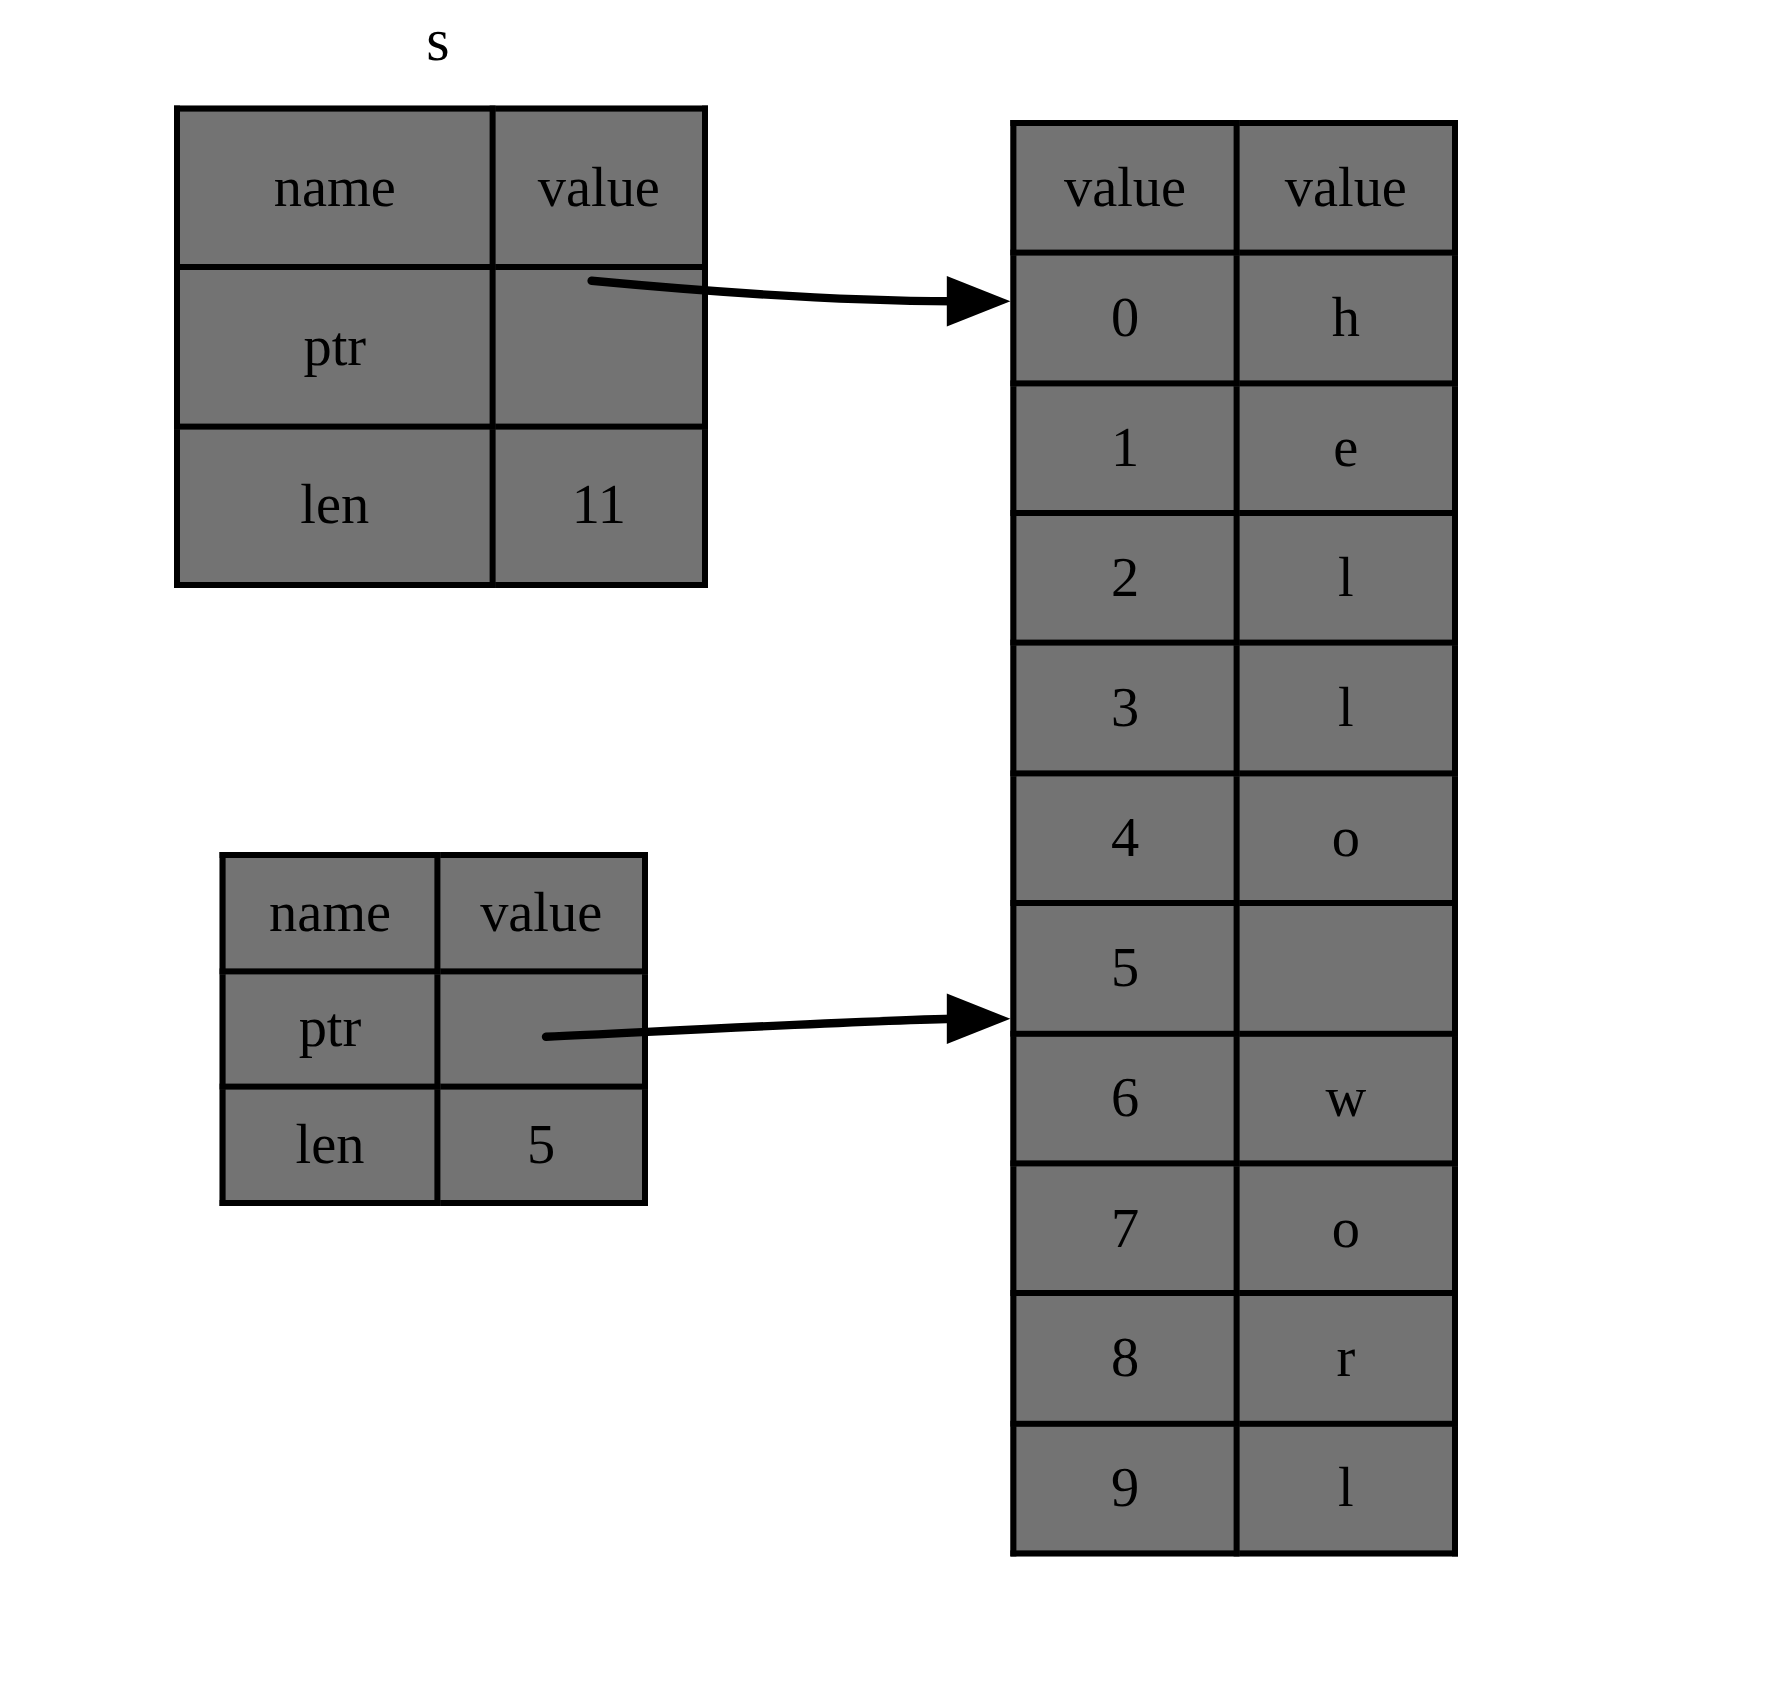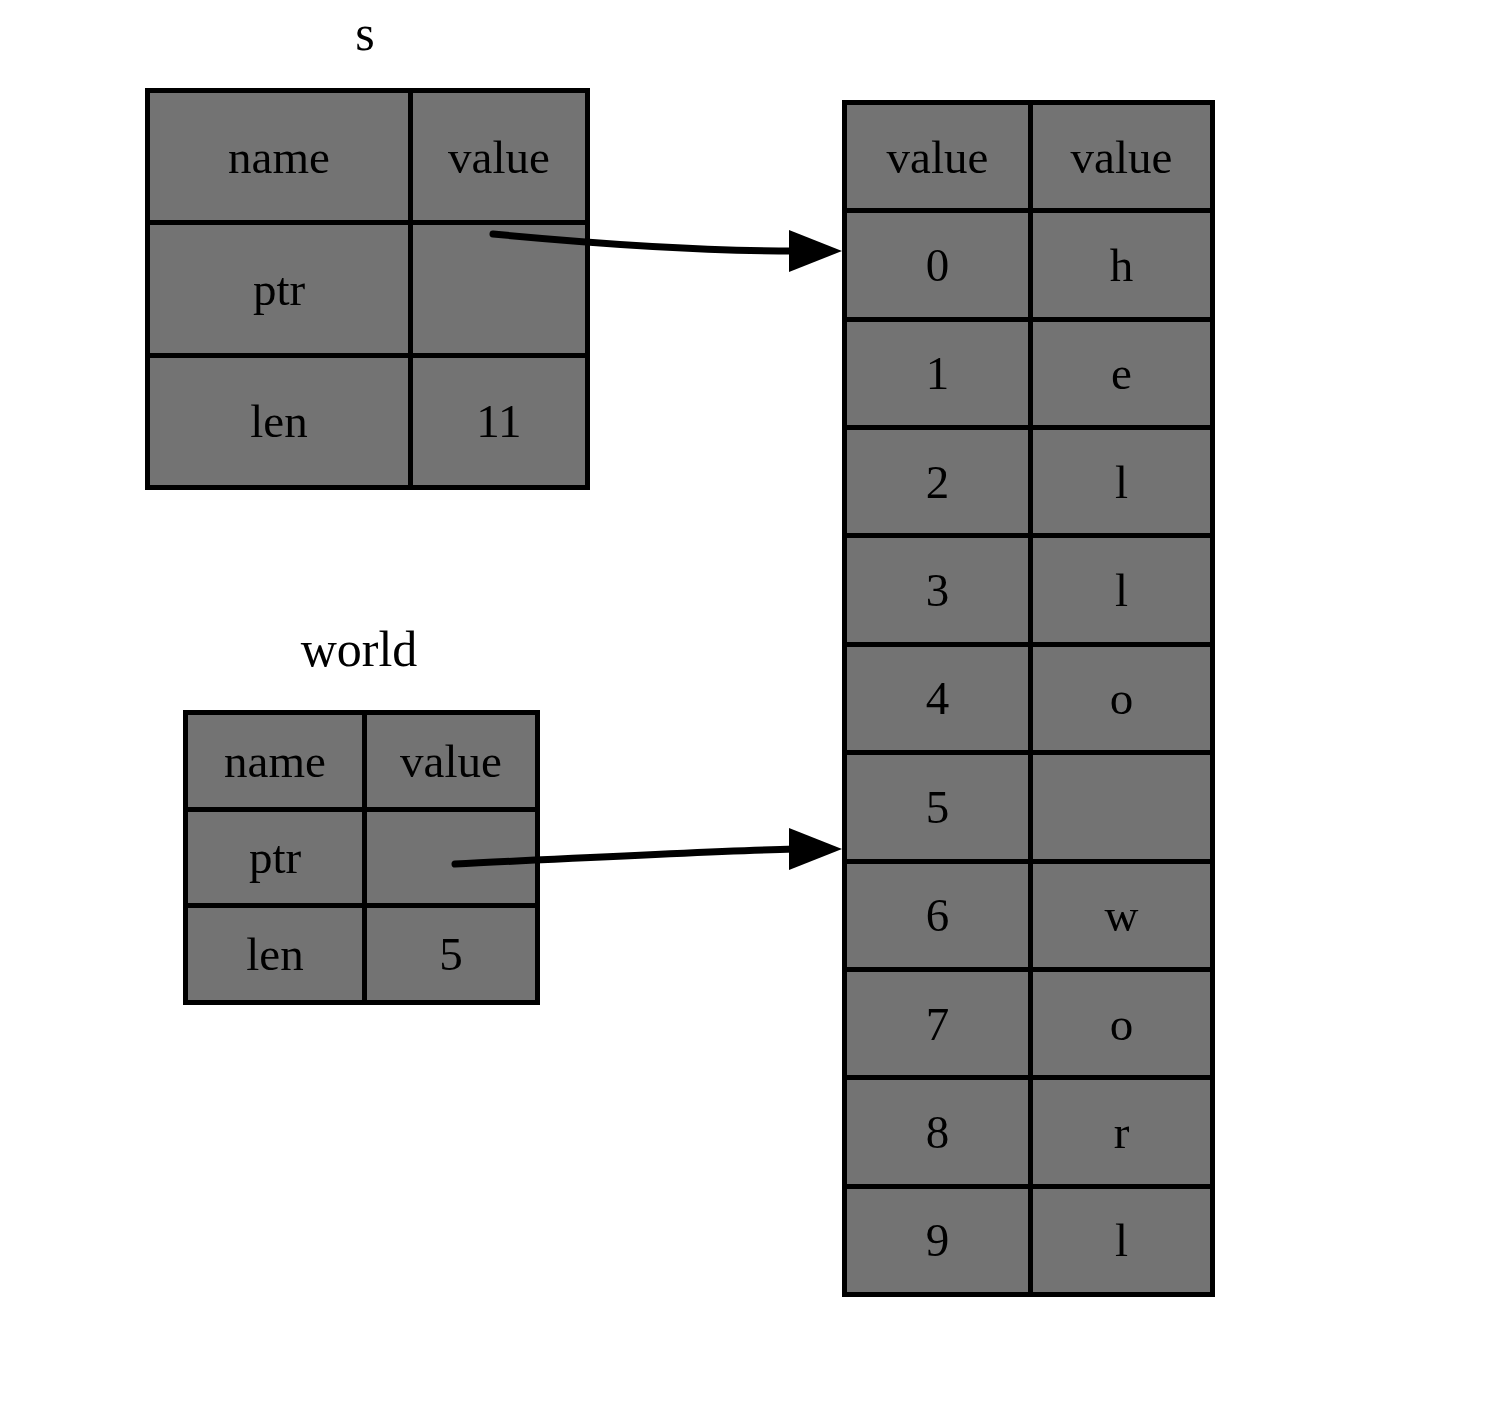--- a/index.html
+++ b/index.html
@@ -73,21 +73,20 @@
       <td>ptr</td>
       <td></td>
     </tr>
     <tr>
       <td>len</td>
       <td>11</td>
     </tr>
   </tbody>
     </table>
 
-  <div class="tbl-title" id="world-title">world</div>
 
   <table class="mem-tbl" id="world-table">
     <colgroup>
         <col style="width:179px">
         <col style="width:173px">
       </colgroup>
     <tbody>
         <tr>
       <td>name</td>
       <td>value</td>

